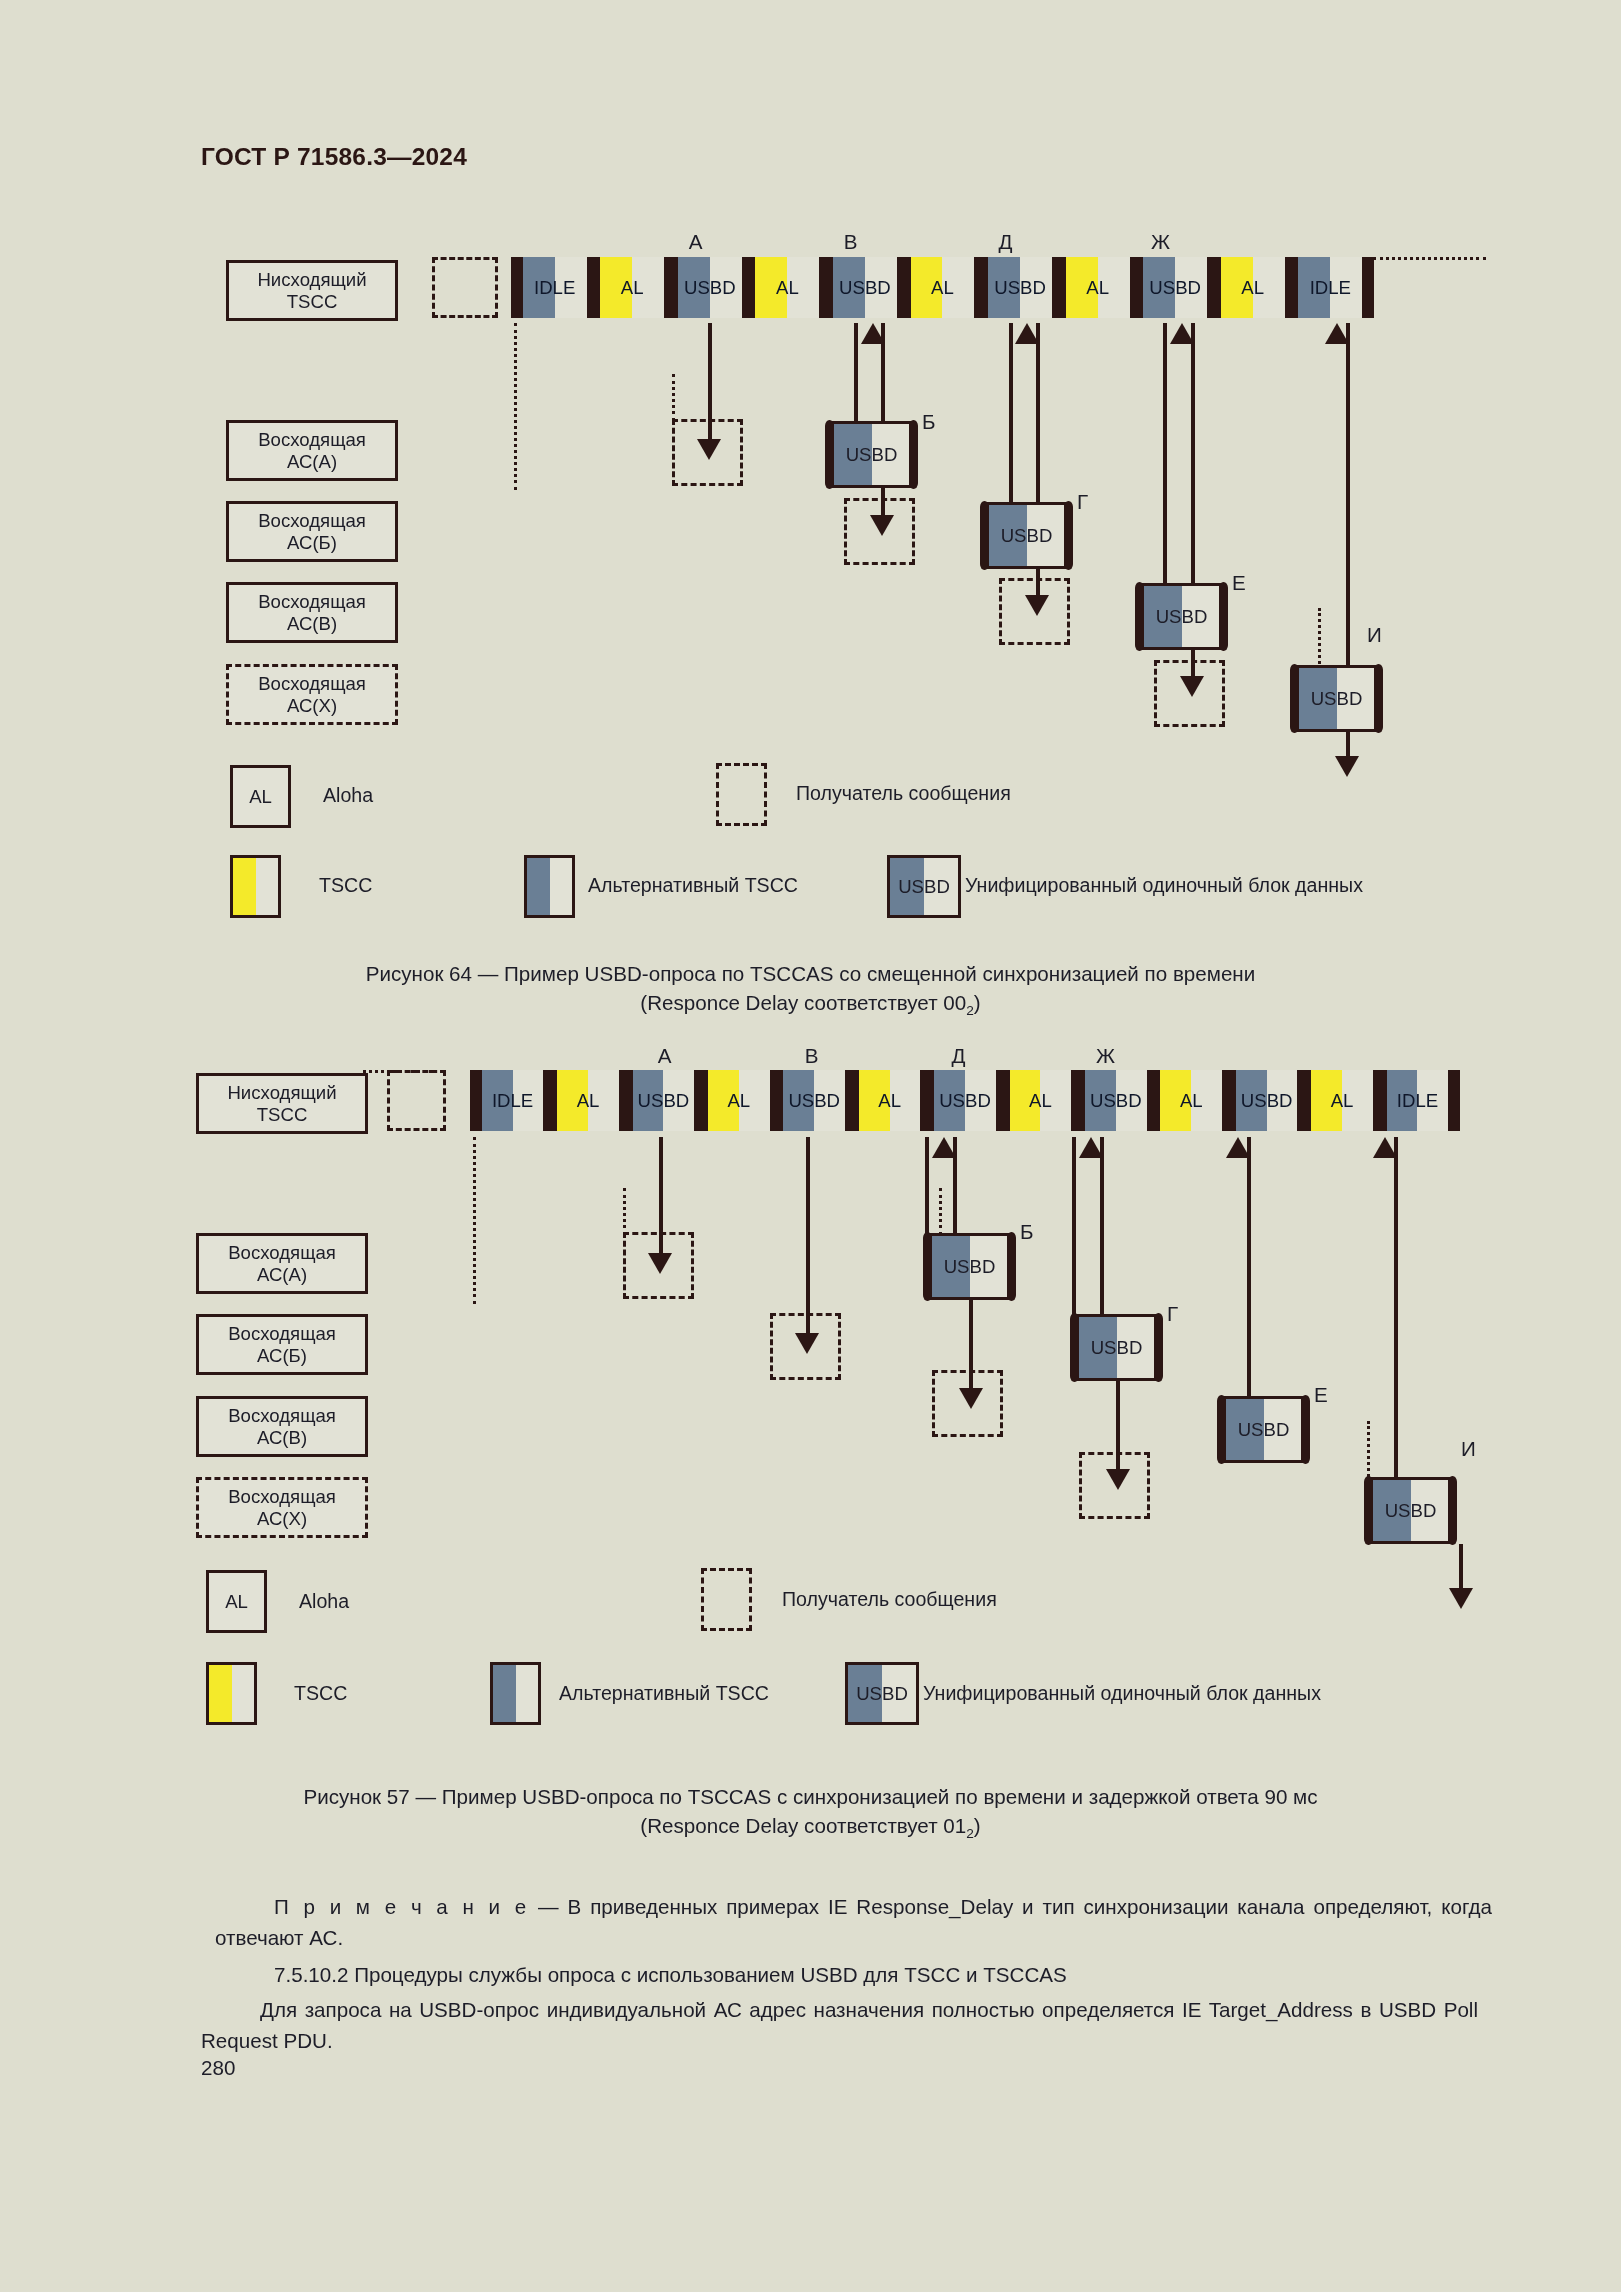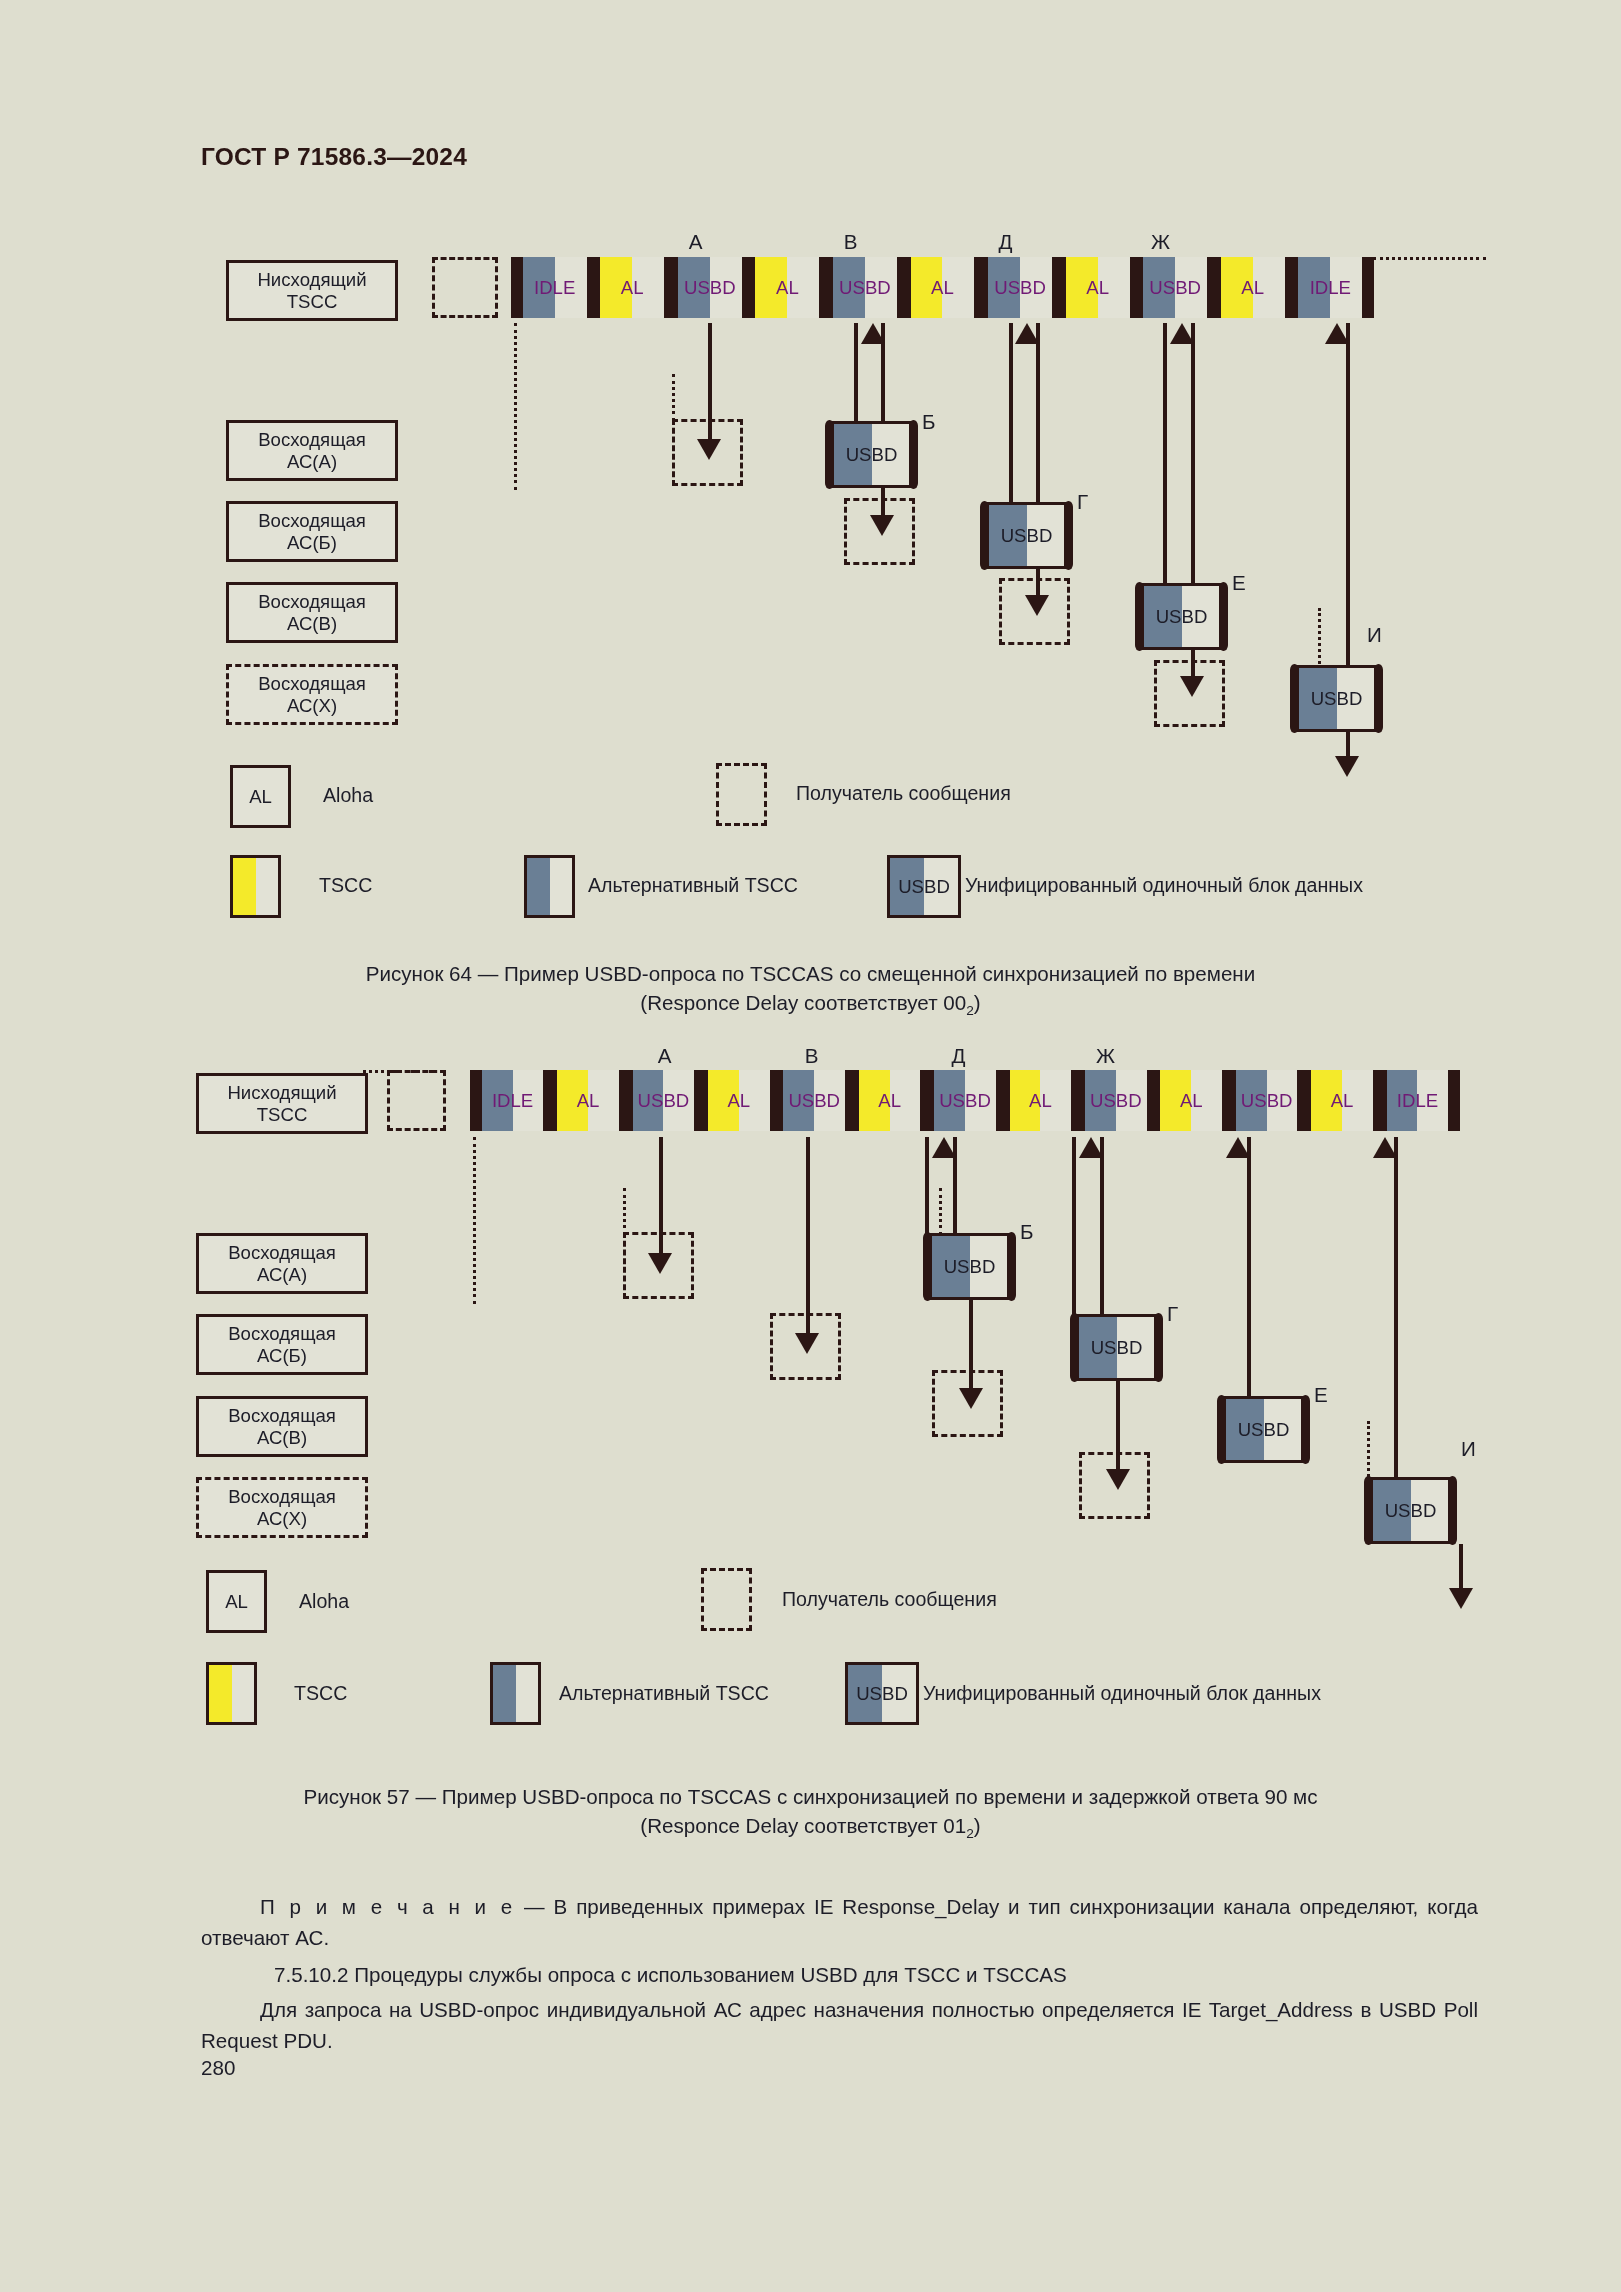--- a/index.html
+++ b/index.html
@@ -42,21 +42,21 @@
     align-items:stretch;
     padding:0 4.9px;
     gap:0;
   }
   .slot{
     position:relative;
     height:100%;
     background:#e2e2d6;
     box-sizing:border-box;
     display:flex;align-items:center;justify-content:center;
-    font-size:18.6px;color:#701a75;
+    font-size:18.6px;color:#0f172a;
     margin:0 6.9px;
   }
   .slot .half{
     position:absolute;left:0;top:0;bottom:0;width:50%;
   }
   .slot .txt{position:relative;z-index:2;}
   .half.blue{background:#6a7f95;}
   .half.yellow{background:#f4ea2a;}
 
   
@@ -514,21 +514,21 @@
       <span class="txt">USBD</span>
     </div>
     <div class="lg-txt" style="left:923px;top:1682px;">Унифицированный одиночный блок данных</div>
 
     <div class="cap" style="top:1782px;">Рисунок 57 — Пример USBD-опроса по TSCCAS с синхронизацией по времени и задержкой ответа 90 мс</div>
     <div class="cap" style="top:1811px;">
       <span>(Responce Delay соответствует 01</span><sub>2</sub><span>)</span>
     </div>
   </div>
 
-  <div class="btxt just" style="left:201px;top:1892px;width:1277px;text-indent:59px;">
+  <div class="btxt just" style="left:215px;top:1892px;width:1277px;text-indent:59px;">
     <span class="sp">П р и м е ч а н и е</span>
     <span>— В приведенных примерах IE Response_Delay и тип синхронизации канала определяют, когда отвечают АС.</span>
   </div>
 
   <div class="btxt" style="left:215px;top:1960px;width:1277px;text-indent:59px;">7.5.10.2 Процедуры службы опроса с использованием USBD для TSCC и TSCCAS</div>
 
   <div class="btxt just" style="left:201px;top:1995px;width:1277px;text-indent:59px;">Для запроса на USBD-опрос индивидуальной АС адрес назначения полностью определяется IE Target_Address в USBD Poll Request PDU.</div>
 
   <div class="pgnum">280</div>
 </div>

